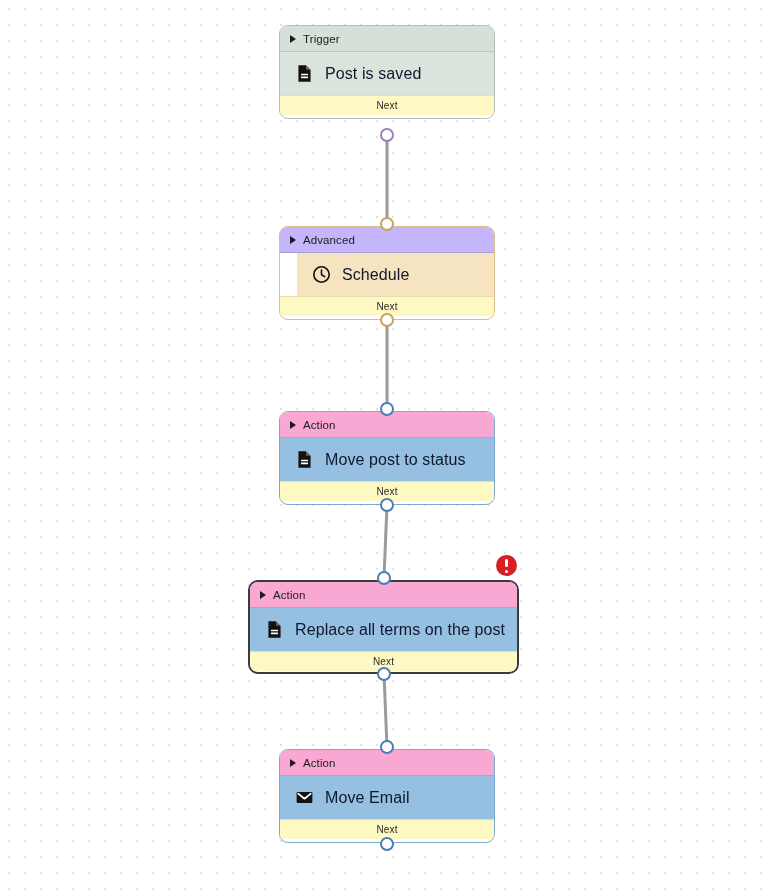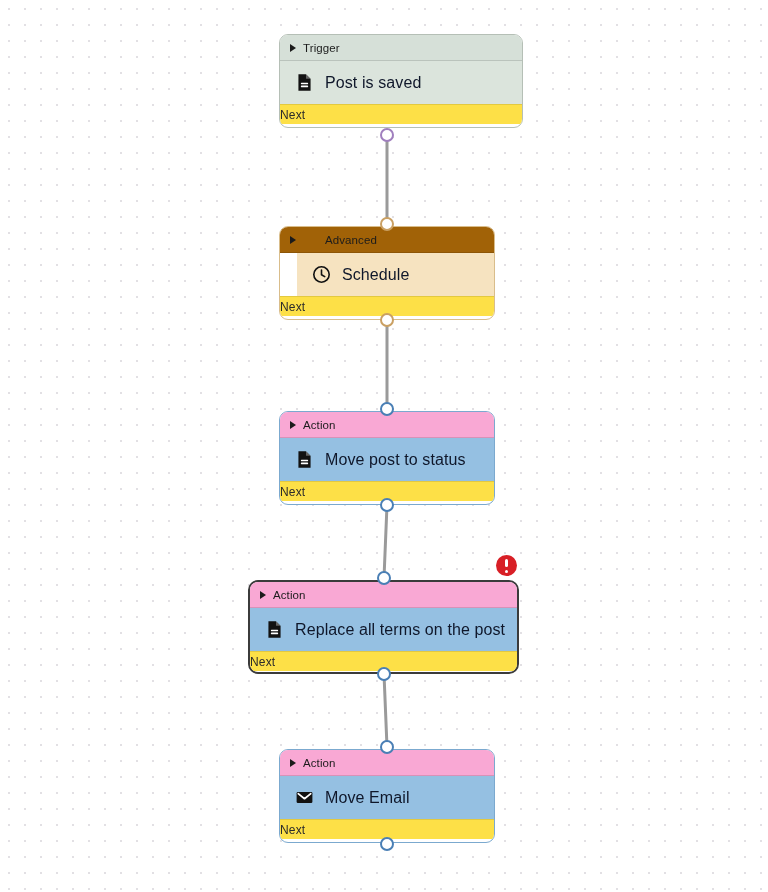--- a/index.html
+++ b/index.html
@@ -84,36 +84,36 @@
   }
   .node-icon {
     width: 20px; height: 20px;
     flex: 0 0 auto;
     display: flex; align-items: center; justify-content: center;
   }
   .node-icon svg { display: block; }
 
   .node-footer {
     height: 20px;
-    background: #fde047;
-    display: flex;
-    align-items: center;
-    justify-content: flex-start;
-    font-size: 12px;
+    background: #fef9c3;
+    display: flex;
+    align-items: center;
+    justify-content: center;
+    font-size: 10px;
     color: #2b2b2b;
     border-top: 1px solid rgba(0,0,0,0.10);
     letter-spacing: 0.15px;
   }
 
   
   .theme-trigger .node-header { background: #d6e0d8; }
   .theme-trigger .node-body   { background: #dbe4dc; }
   .theme-trigger             { border-color: #b5bfb6; }
 
-  .theme-advanced .node-header { background: #a16207; gap: 22px; }
+  .theme-advanced .node-header { background: #c4b5fd; }
   .theme-advanced .node-body   { background: #f6e3c0; margin-left: 17px; }
   .theme-advanced             { border-color: #d9bd8b; }
 
   .theme-action .node-header { background: #f9a8d4; }
   .theme-action .node-body   { background: #95c0e2; }
   .theme-action             { border-color: #7ba9cf; }
 
   
   .port {
     position: absolute;
@@ -165,21 +165,21 @@
 <div id="canvas">
 
   <svg id="edges" viewBox="0 0 768 892" width="768" height="892">
       <line x1="387" y1="135" x2="387" y2="224" stroke="#9a9a9a" stroke-width="3" stroke-linecap="round"></line>
       <line x1="387" y1="320" x2="387" y2="409" stroke="#9a9a9a" stroke-width="3" stroke-linecap="round"></line>
       <line x1="387" y1="505" x2="384" y2="578" stroke="#9a9a9a" stroke-width="3" stroke-linecap="round"></line>
       <line x1="384" y1="674" x2="387" y2="747" stroke="#9a9a9a" stroke-width="3" stroke-linecap="round"></line>
     </svg>
 
   <div id="nodes-layer">
-      <div class="node theme-trigger" style="left: 279px; top: 34px; width: 244px; height: 94px;">
+      <div class="node theme-trigger" style="left: 279px; top: 25px; width: 216px; height: 94px;">
         <div class="node-header">
           <span class="caret"></span>
           <span>Trigger</span>
         </div>
         <div class="node-body">
           <span class="node-icon">
             <svg width="19" height="19" viewBox="0 0 20 20">
               <path d="M3.6 1.2 h8.0 L16.4 6.0 v12.8 H3.6 Z" fill="#121212"></path>
               <path d="M11.6 1.2 L16.4 6.0 h-4.8 Z" fill="#ffffff" opacity="0.35"></path>
               <rect x="6.2" y="10.2" width="7.6" height="1.7" rx="0.5" fill="#ffffff"></rect>

